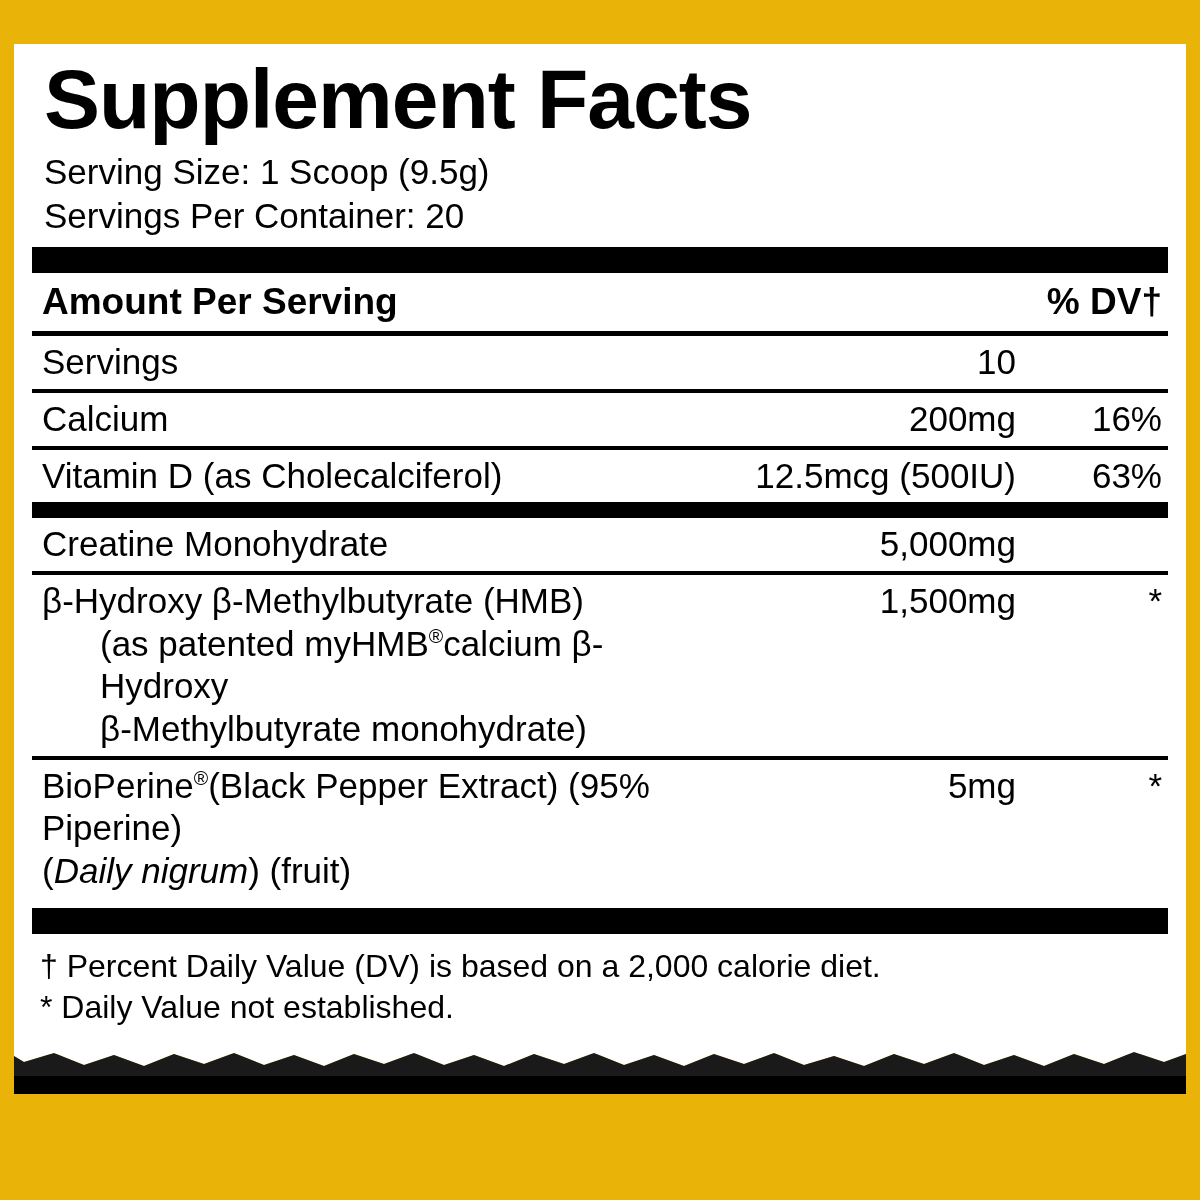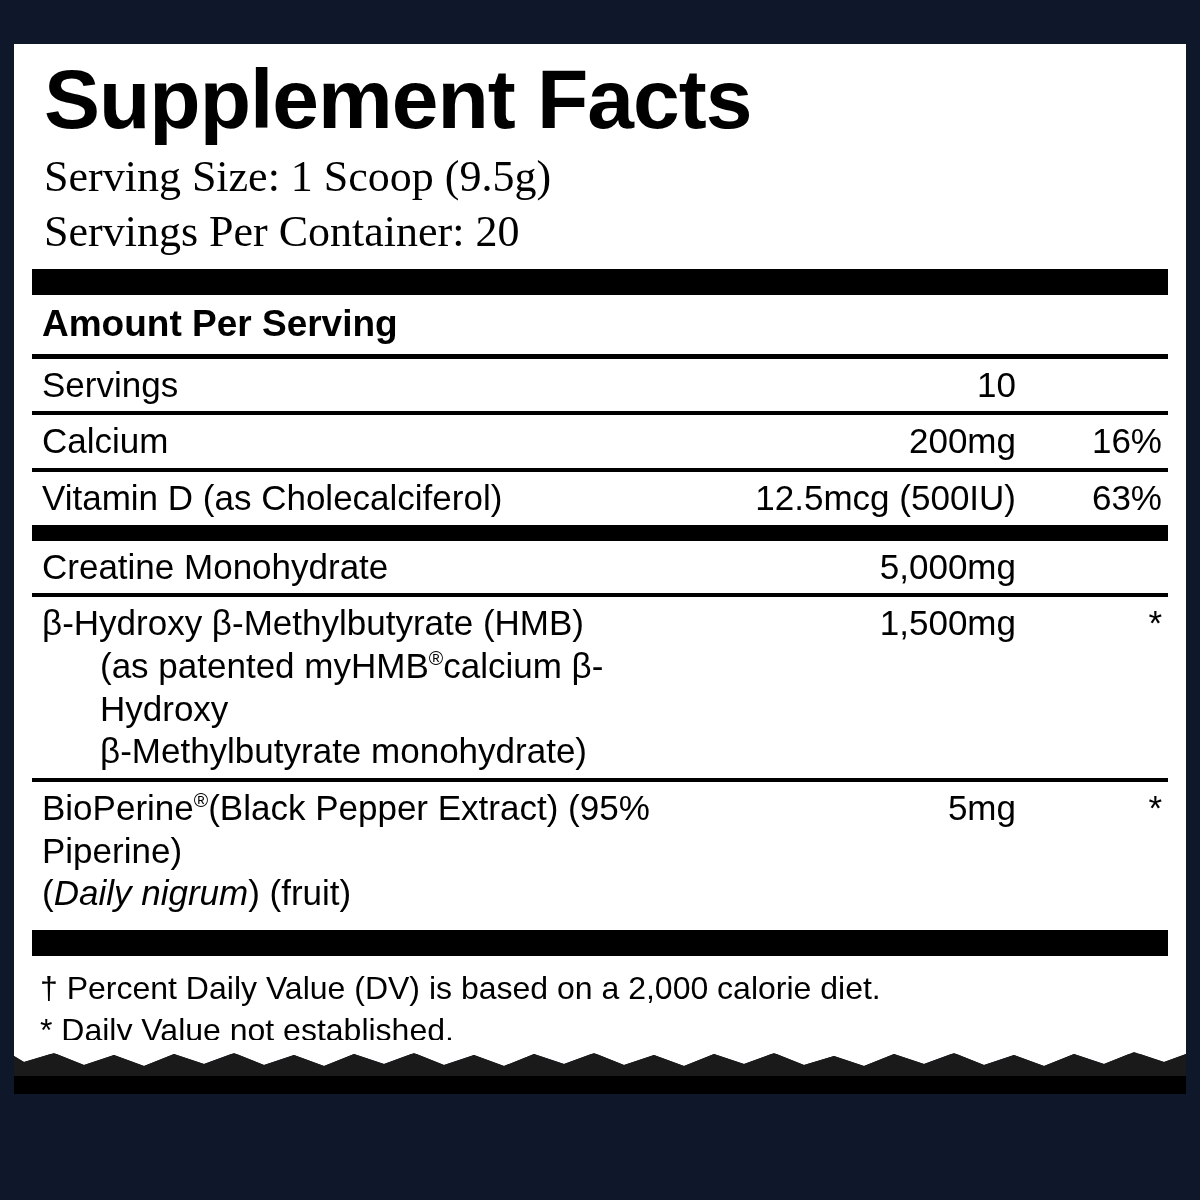--- a/index.html
+++ b/index.html
@@ -11,21 +11,21 @@
     width: 1200px;
     height: 1200px;
     font-family: "Liberation Sans", sans-serif;
     overflow: hidden;
   }
 
   .canvas {
     position: relative;
     width: 1200px;
     height: 1200px;
-    background: #0f172a;
+    background: #eab308;
   }
 
   
   .panel {
     position: absolute;
     left: 14px;
     top: 44px;
     width: 1172px;
     height: 1010px;
     background: #ffffff;
@@ -40,24 +40,23 @@
     line-height: 0.98;
     margin: 14px 0 0 12px;
     color: #000;
     white-space: nowrap;
   }
 
   .serving-lines {
     margin: 10px 0 0 12px;
   }
   .serving-lines div {
-    font-size: 44px;
+    font-size: 35px;
     line-height: 1.24;
     color: #000;
-    font-family: Liberation Serif, serif;
   }
 
   
   .bar-thick {
     height: 26px;
     background: #000;
     margin: 10px 0 0 0;
   }
   .bar-med {
     height: 16px;
@@ -159,20 +158,21 @@
 
     <div class="serving-lines">
       <div>Serving Size: 1 Scoop (9.5g)</div>
       <div>Servings Per Container: 20</div>
     </div>
 
     <div class="bar-thick"></div>
 
     <div class="row header-row">
       <div class="name">Amount Per Serving</div>
+      <div class="dv">% DV†</div>
     </div>
 
     <div class="rule-thin"></div>
 
     <div class="row">
       <div class="name">Servings</div>
       <div class="amount">10</div>
       <div class="dv"></div>
     </div>
 

